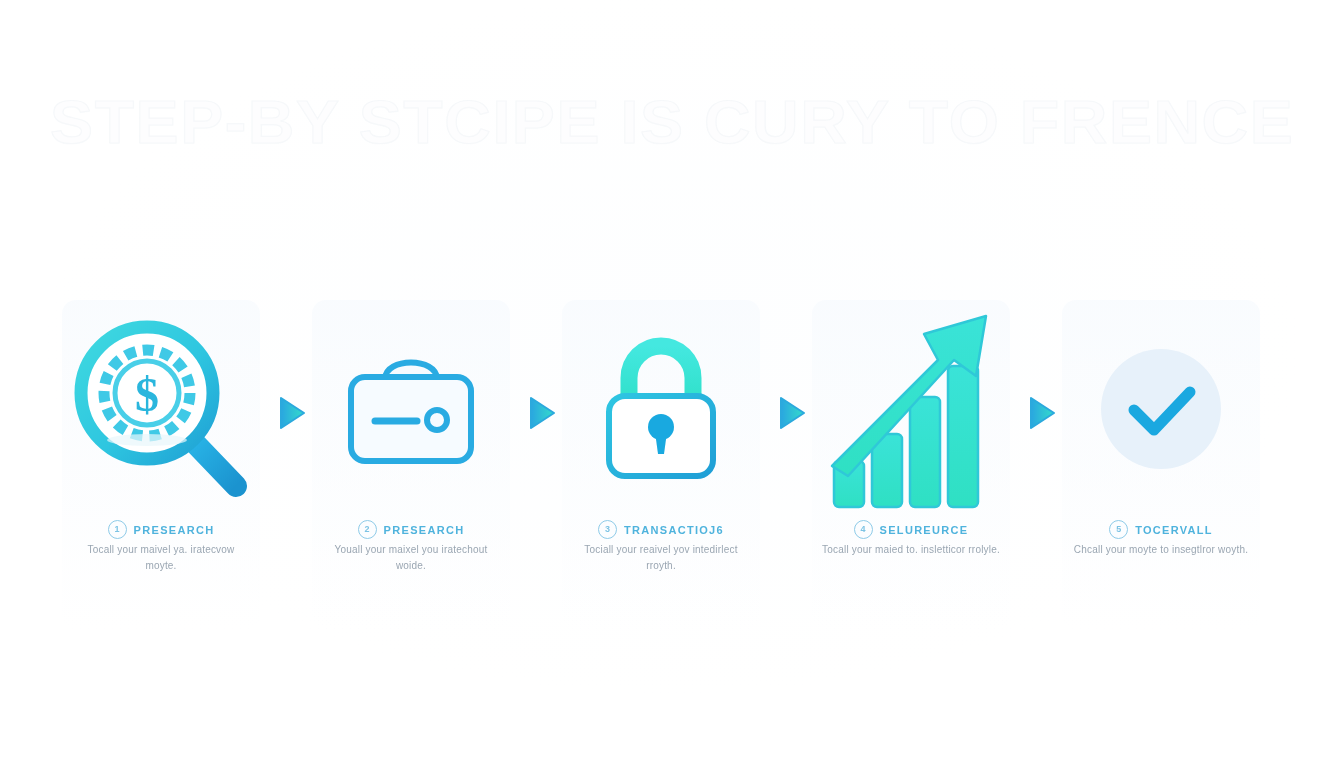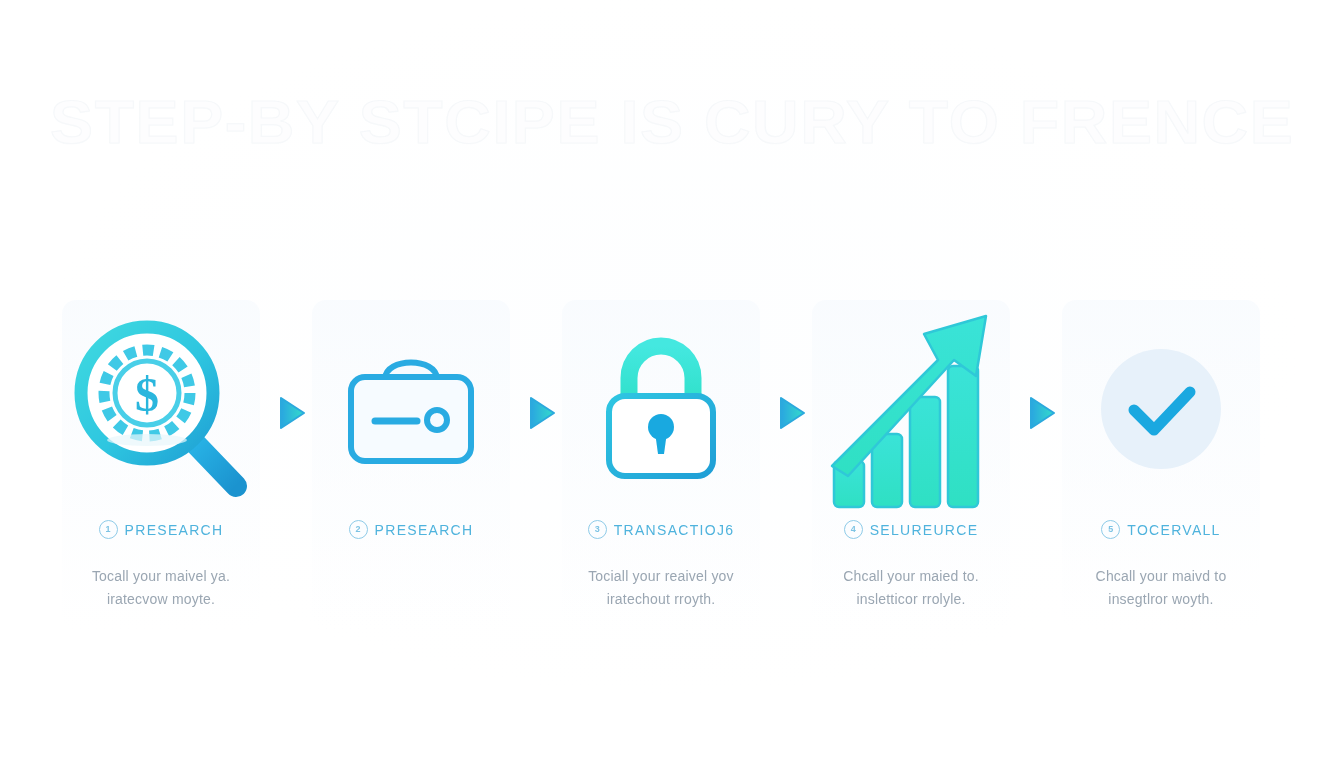--- a/index.html
+++ b/index.html
@@ -101,29 +101,29 @@
     font-size: 9px;
     font-weight: bold;
     display: flex;
     align-items: center;
     justify-content: center;
     line-height: 1;
     background: #fbfdff;
     flex: 0 0 auto;
   }
   .step-title {
-    font-size: 14px;
-    font-weight: normal;
+    font-size: 11px;
+    font-weight: bold;
     letter-spacing: 1.3px;
     color: #4fb3dd;
     white-space: nowrap;
   }
   .step-desc {
-    margin-top: 26px;
-    font-size: 14px;
+    margin-top: 3px;
+    font-size: 10px;
     line-height: 1.62;
     color: #9aa6b2;
     text-align: center;
     max-width: 180px;
     letter-spacing: 0.2px;
   }
 
   
   .arrow {
     flex: 0 0 auto;
@@ -209,20 +209,21 @@
 
         <line x1="34" y1="76" x2="76" y2="76" stroke="#29abe2" stroke-width="7" stroke-linecap="round"></line>
 
         <circle cx="96" cy="75" r="10" fill="none" stroke="#29abe2" stroke-width="6"></circle>
       </svg>
     </div>
     <div class="label-row">
       <span class="badge">2</span>
       <span class="step-title">PRESEARCH</span>
     </div>
+    <div class="step-desc">Youall your maixel you iratechout woide.</div>
   </div>
 
   <div class="arrow">
     <svg width="44" height="38" viewBox="0 0 44 38">
       <line x1="1" y1="19" x2="18" y2="19" stroke="url(#ga)" stroke-width="6" stroke-linecap="round"></line>
       <path d="M17 4 L40 19 L17 34 Z" fill="url(#ga)" stroke="#2ba9dd" stroke-width="2" stroke-linejoin="round"></path>
     </svg>
   </div>
 
   <div class="step">
@@ -244,21 +245,21 @@
         <rect x="12" y="62" width="104" height="80" rx="16" ry="16" fill="#ffffff" stroke="url(#gbody)" stroke-width="6"></rect>
 
         <circle cx="64" cy="93" r="13" fill="#19a9e0"></circle>
         <path d="M58 98 L70 98 L67 120 L61 120 Z" fill="#19a9e0"></path>
       </svg>
     </div>
     <div class="label-row">
       <span class="badge">3</span>
       <span class="step-title">TRANSACTIOJ6</span>
     </div>
-    <div class="step-desc">Tociall your reaivel yov iratechout rroyth.</div>
+    <div class="step-desc">Tociall your reaivel yov intedirlect rroyth.</div>
   </div>
 
   <div class="arrow">
     <svg width="44" height="38" viewBox="0 0 44 38">
       <line x1="1" y1="19" x2="18" y2="19" stroke="url(#ga)" stroke-width="6" stroke-linecap="round"></line>
       <path d="M17 4 L40 19 L17 34 Z" fill="url(#ga)" stroke="#2ba9dd" stroke-width="2" stroke-linejoin="round"></path>
     </svg>
   </div>
 
   <div class="step">
@@ -276,37 +277,37 @@
         <rect x="84" y="93" width="30" height="110" rx="5" fill="url(#gbar)" stroke="#2fc8d8" stroke-width="2.5"></rect>
         <rect x="122" y="62" width="30" height="141" rx="5" fill="url(#gbar)" stroke="#2fc8d8" stroke-width="2.5"></rect>
 
         <path d="M6 162 L112 56 L98 30 L160 12 L150 72 L128 56 L22 172 Z" fill="url(#gbar)" stroke="#2fc8d8" stroke-width="2.5" stroke-linejoin="round"></path>
       </svg>
     </div>
     <div class="label-row">
       <span class="badge">4</span>
       <span class="step-title">SELUREURCE</span>
     </div>
-    <div class="step-desc">Chcall your maied to. insletticor rrolyle.</div>
+    <div class="step-desc">Tocall your maied to. insletticor rrolyle.</div>
   </div>
 
   <div class="arrow">
     <svg width="44" height="38" viewBox="0 0 44 38">
       <line x1="1" y1="19" x2="18" y2="19" stroke="url(#ga)" stroke-width="6" stroke-linecap="round"></line>
       <path d="M17 4 L40 19 L17 34 Z" fill="url(#ga)" stroke="#2ba9dd" stroke-width="2" stroke-linejoin="round"></path>
     </svg>
   </div>
 
   <div class="step">
     <div class="icon-stage">
       <svg width="134" height="134" viewBox="0 0 134 134" class="soft">
         <circle cx="67" cy="67" r="60" fill="#e7f1fa"></circle>
         <path d="M40 68 L60 88 L96 50" fill="none" stroke="#1aa8e0" stroke-width="11" stroke-linecap="round" stroke-linejoin="round"></path>
       </svg>
     </div>
     <div class="label-row">
       <span class="badge">5</span>
       <span class="step-title">TOCERVALL</span>
     </div>
-    <div class="step-desc">Chcall your maivd to insegtlror woyth.</div>
+    <div class="step-desc">Chcall your moyte to insegtlror woyth.</div>
   </div>
 
 </div>
 
 </body></html>

